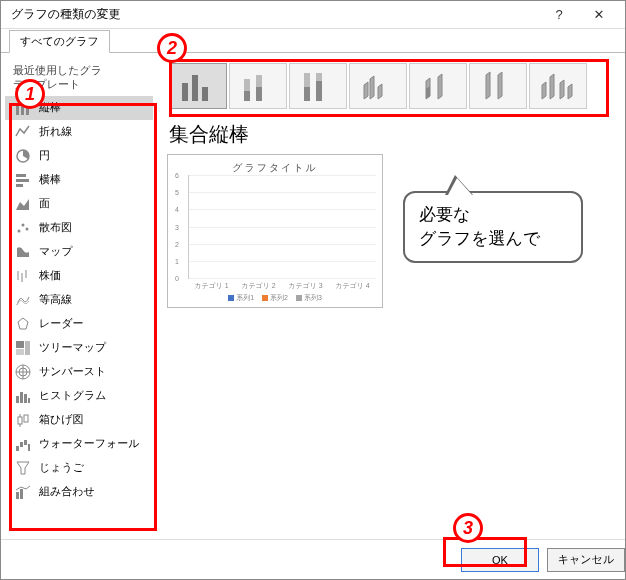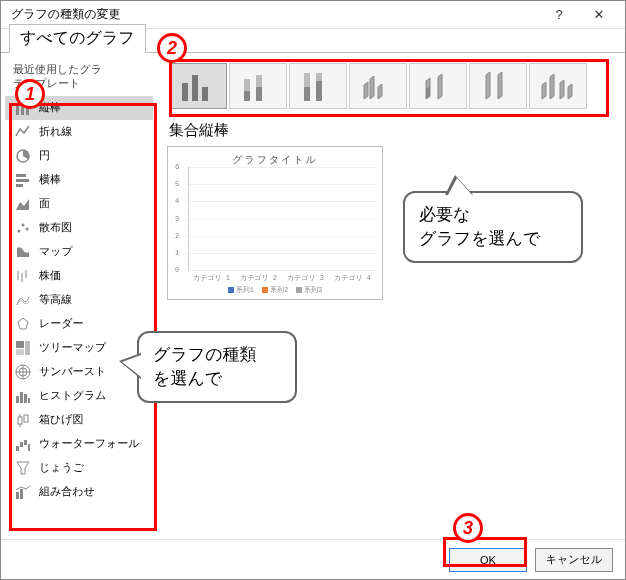--- a/index.html
+++ b/index.html
@@ -2,48 +2,48 @@
 <html><head>
 <meta charset="utf-8">
 <style>
   * { box-sizing: border-box; margin: 0; padding: 0; }
   body { font-family: "Meiryo UI", "MS PGothic", sans-serif; font-size: 12px; background: #fff; }
   .dialog { width: 626px; height: 580px; border: 1px solid #888; position: relative; background: #fff; }
   .titlebar { height: 28px; display: flex; align-items: center; padding: 0 6px; border-bottom: 1px solid #ddd; }
   .titlebar .title { flex: 1; font-size: 12px; padding-left: 4px; }
   .titlebar .btn { width: 40px; height: 26px; display: flex; align-items: center; justify-content: center; font-size: 13px; color: #333; cursor: pointer; }
   .tabstrip { height: 24px; padding-left: 8px; display: flex; align-items: flex-end; border-bottom: 1px solid #bbb; }
-  .tab { border: 1px solid #bbb; border-bottom: 1px solid #fff; background: #fff; padding: 3px 10px; font-size: 16px; position: relative; top: 1px; cursor: pointer; }
-  .body { display: flex; height: calc(100% - 28px - 24px - 40px); font-family: Liberation Mono, monospace; }
+  .tab { border: 1px solid #bbb; border-bottom: 1px solid #fff; background: #fff; padding: 3px 10px; font-size: 11px; position: relative; top: 1px; cursor: pointer; }
+  .body { display: flex; height: calc(100% - 28px - 24px - 40px); }
   .sidebar { width: 152px; padding: 6px 0 6px 4px; }
   .side-top { padding: 4px 6px 0 8px; font-size: 11px; color: #444; line-height: 1.3; }
   .cat-list { margin-top: 4px; text-align: right; }
   .cat { display: flex; align-items: center; gap: 8px; padding: 3px 6px 3px 10px; height: 24px; cursor: pointer; }
   .cat.selected { background: #d6d6d6; }
   .cat .ico { width: 16px; height: 16px; display: flex; align-items: center; justify-content: center; }
   .cat .lbl { font-size: 11px; }
   .main { flex: 1; padding: 8px 10px 8px 14px; position: relative; }
   .subtypes { display: flex; gap: 2px; padding: 2px; }
   .subtype { width: 58px; height: 46px; border: 1px solid #ccc; background: #f5f5f5; display: flex; align-items: center; justify-content: center; cursor: pointer; }
   .subtype.selected { background: #ddd; border-color: #999; }
-  .subtitle { margin-top: 10px; font-size: 15px; padding-left: 2px; }
+  .subtitle { margin-top: 10px; font-size: 20px; padding-left: 2px; }
   .preview { margin-top: 6px; width: 216px; border: 1px solid #bbb; padding: 6px 6px 4px 6px; }
   .preview-title { text-align: center; font-size: 10px; letter-spacing: 2px; color: #555; margin-bottom: 0; }
   .chart-area { position: relative; height: 104px; border-left: 1px solid #ccc; border-bottom: 1px solid #ccc; margin-left: 14px; }
   .grid { position: absolute; left: 0; right: 0; border-top: 1px solid #eee; }
   .ylab { position: absolute; left: -14px; font-size: 7px; color: #888; transform: translateY(-50%); }
   .groups { display: flex; justify-content: space-around; align-items: flex-end; height: 100%; position: relative; }
   .group { display: flex; gap: 2px; align-items: flex-end; }
   .bar { width: 8px; }
   .xlabels { display: flex; justify-content: space-around; margin-left: 14px; margin-top: 2px; }
   .xlabels span { font-size: 7px; color: #888; }
   .legend { display: flex; justify-content: center; gap: 8px; margin-top: 2px; }
   .legend .item { display: flex; align-items: center; gap: 2px; font-size: 7px; color: #888; }
   .legend .sw { width: 6px; height: 6px; }
-  .footer { position: absolute; bottom: 0; left: 0; right: 0; height: 40px; border-top: 1px solid #ddd; display: flex; align-items: center; justify-content: flex-end; padding-right: 12px; gap: 8px; }
+  .footer { position: absolute; bottom: 0; left: 0; right: 0; height: 40px; border-top: 1px solid #ddd; display: flex; align-items: center; justify-content: flex-end; gap: 8px; }
   .footer button { width: 78px; height: 24px; border: 1px solid #888; background: #f3f3f3; font-size: 11px; cursor: pointer; }
   .footer button.primary { border: 1px solid #3a7ad9; }
   
   .redbox { position: absolute; border: 3px solid #f00; pointer-events: none; }
   .circ { position: absolute; width: 30px; height: 30px; border: 3px solid #f00; border-radius: 50%; background: #fff; display: flex; align-items: center; justify-content: center; font-size: 18px; font-weight: bold; font-style: italic; color: #f00; pointer-events: none; }
   .callout { position: absolute; background: #fff; border: 2px solid #666; border-radius: 12px; padding: 10px 14px; font-size: 17px; line-height: 1.4; }
   .callout .tail { position: absolute; width: 0; height: 0; }
   .callout.top .tail { top: -18px; border-left: 10px solid transparent; border-right: 18px solid transparent; border-bottom: 20px solid #666; }
   .callout.top .tail::after { content:""; position:absolute; top:3px; left:-7px; border-left:9px solid transparent; border-right:15px solid transparent; border-bottom:17px solid #fff; }
   .callout.left .tail { left: -20px; border-top: 8px solid transparent; border-bottom: 18px solid transparent; border-right: 22px solid #666; }
@@ -367,19 +367,14 @@
   <div class="circ" style="left:452px; top:512px;">
       <span>3</span>
     </div>
 
   <div class="callout top" style="left:402px; top:174px; width:180px;margin-top:16px;">
     <div class="tail" style="left:40px;"></div>
     <div>必要な</div>
     <div>グラフを選んで</div>
   </div>
 
-  <div class="callout left" style="left:136px; top:330px; width:160px;">
-    <div class="tail" style="top:20px;"></div>
-    <div>グラフの種類</div>
-    <div>を選んで</div>
-  </div>
 
 </div>
 
 </body></html>

